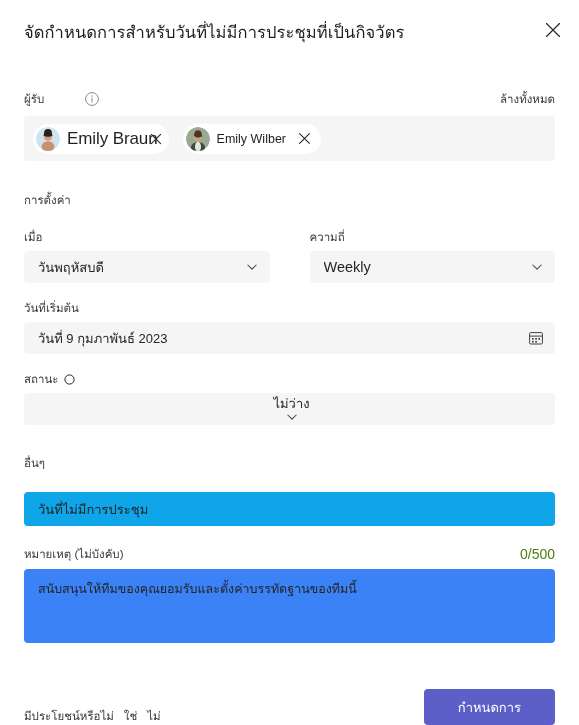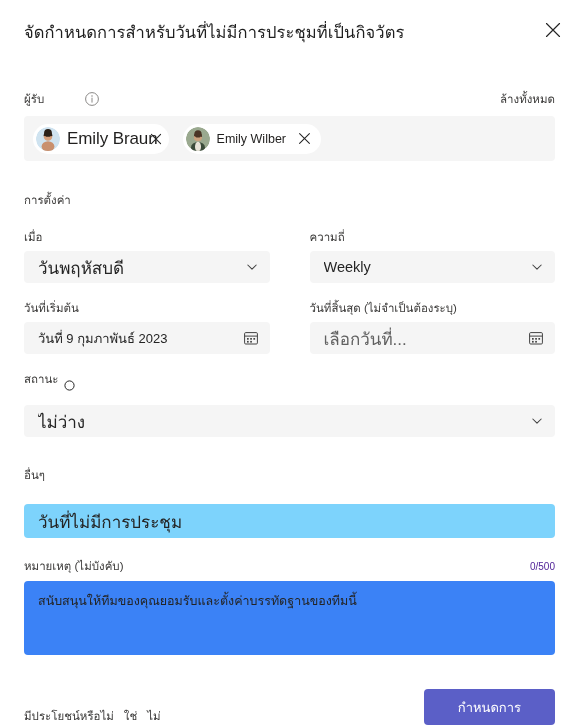--- a/index.html
+++ b/index.html
@@ -171,71 +171,71 @@
     background: #f5f5f5;
     border-radius: 4px;
     height: 32px;
     display: flex;
     align-items: center;
     padding: 0 10px 0 14px;
     cursor: pointer;
     position: relative;
   }
   .control .value {
-    font-size: 17px;
+    font-size: 13px;
     color: #242424;
     white-space: nowrap;
     overflow: hidden;
     flex: 1 1 auto;
   }
   .control .value.placeholder { color: #616161; }
   .control .value.latin { font-size: 14.5px; color: #242424; }
   .control .value.dateval { font-size: 13px; }
   .chev { width: 16px; height: 16px; flex: 0 0 auto; display:flex; align-items:center; justify-content:center; }
   .cal-ico { width: 18px; height: 18px; flex: 0 0 auto; display:flex; align-items:center; justify-content:center; }
 
   
   .status-label-row {
     display: flex;
     align-items: center;
     gap: 5px;
     margin-bottom: 6px;
   }
   .status-dot-ico { width: 12px; height: 12px; display:flex; align-items:center; justify-content:center;}
 
-  .full { width: 100%; }
+  .full { width: 100%; flex-direction: column; }
 
   
   .other-title {
     font-size: 11.5px;
     color: #3b3a39;
     margin-top: 29px;
     margin-bottom: 20px;
   }
   .title-input {
-    background: #7dd3fc;
+    background: #0ea5e9;
     border-radius: 4px;
     height: 34px;
     display: flex;
     align-items: center;
     padding: 0 14px;
-    font-size: 17px;
+    font-size: 13px;
     color: #242424;
     cursor: text;
   }
 
   .notes-head {
     display: flex;
     align-items: center;
     justify-content: space-between;
     margin-top: 19px;
     margin-bottom: 6px;
   }
   .notes-head .lbl { font-size: 11.5px; color: #3b3a39; }
-  .notes-head .cnt { font-size: 10px; color: #4c1d95; }
+  .notes-head .cnt { font-size: 14px; color: #4d7c0f; }
 
   .notes-area {
     background: #3b82f6;
     border-radius: 4px;
     height: 74px;
     padding: 11px 14px;
     font-size: 12.5px;
     color: #242424;
     line-height: 18px;
     cursor: text;
@@ -390,42 +390,25 @@
               <path d="M1.6 6.1 H14.4" stroke="#424242" stroke-width="1"></path>
               <rect x="4" y="8" width="1.7" height="1.7" fill="#424242"></rect>
               <rect x="7.2" y="8" width="1.7" height="1.7" fill="#424242"></rect>
               <rect x="10.4" y="8" width="1.7" height="1.7" fill="#424242"></rect>
               <rect x="4" y="10.9" width="1.7" height="1.7" fill="#424242"></rect>
               <rect x="7.2" y="10.9" width="1.7" height="1.7" fill="#424242"></rect>
             </svg>
           </span>
         </div>
       </div>
-      <div class="col">
-        <label class="field-label">วันที่สิ้นสุด (ไม่จำเป็นต้องระบุ)</label>
-        <div class="control">
-          <span class="value placeholder">เลือกวันที่...</span>
-          <span class="cal-ico">
-            <svg width="16" height="16" viewBox="0 0 16 16" fill="none">
-              <rect x="1.6" y="2.6" width="12.8" height="11.4" rx="1.1" stroke="#424242" stroke-width="1"></rect>
-              <path d="M1.6 6.1 H14.4" stroke="#424242" stroke-width="1"></path>
-              <rect x="4" y="8" width="1.7" height="1.7" fill="#424242"></rect>
-              <rect x="7.2" y="8" width="1.7" height="1.7" fill="#424242"></rect>
-              <rect x="10.4" y="8" width="1.7" height="1.7" fill="#424242"></rect>
-              <rect x="4" y="10.9" width="1.7" height="1.7" fill="#424242"></rect>
-              <rect x="7.2" y="10.9" width="1.7" height="1.7" fill="#424242"></rect>
-            </svg>
-          </span>
-        </div>
-      </div>
     </div>
 
     <div>
       <div class="status-label-row">
-        <span class="field-label" style="margin-bottom:12px">สถานะ</span>
+        <span class="field-label" style="margin-bottom:0">สถานะ</span>
         <span class="status-dot-ico">
           <svg width="11" height="11" viewBox="0 0 11 11" fill="none">
             <circle cx="5.5" cy="5.5" r="4.6" stroke="#242424" stroke-width="1"></circle>
           </svg>
         </span>
       </div>
       <div class="control full">
         <span class="value">ไม่ว่าง</span>
         <span class="chev">
           <svg width="14" height="14" viewBox="0 0 14 14" fill="none">

